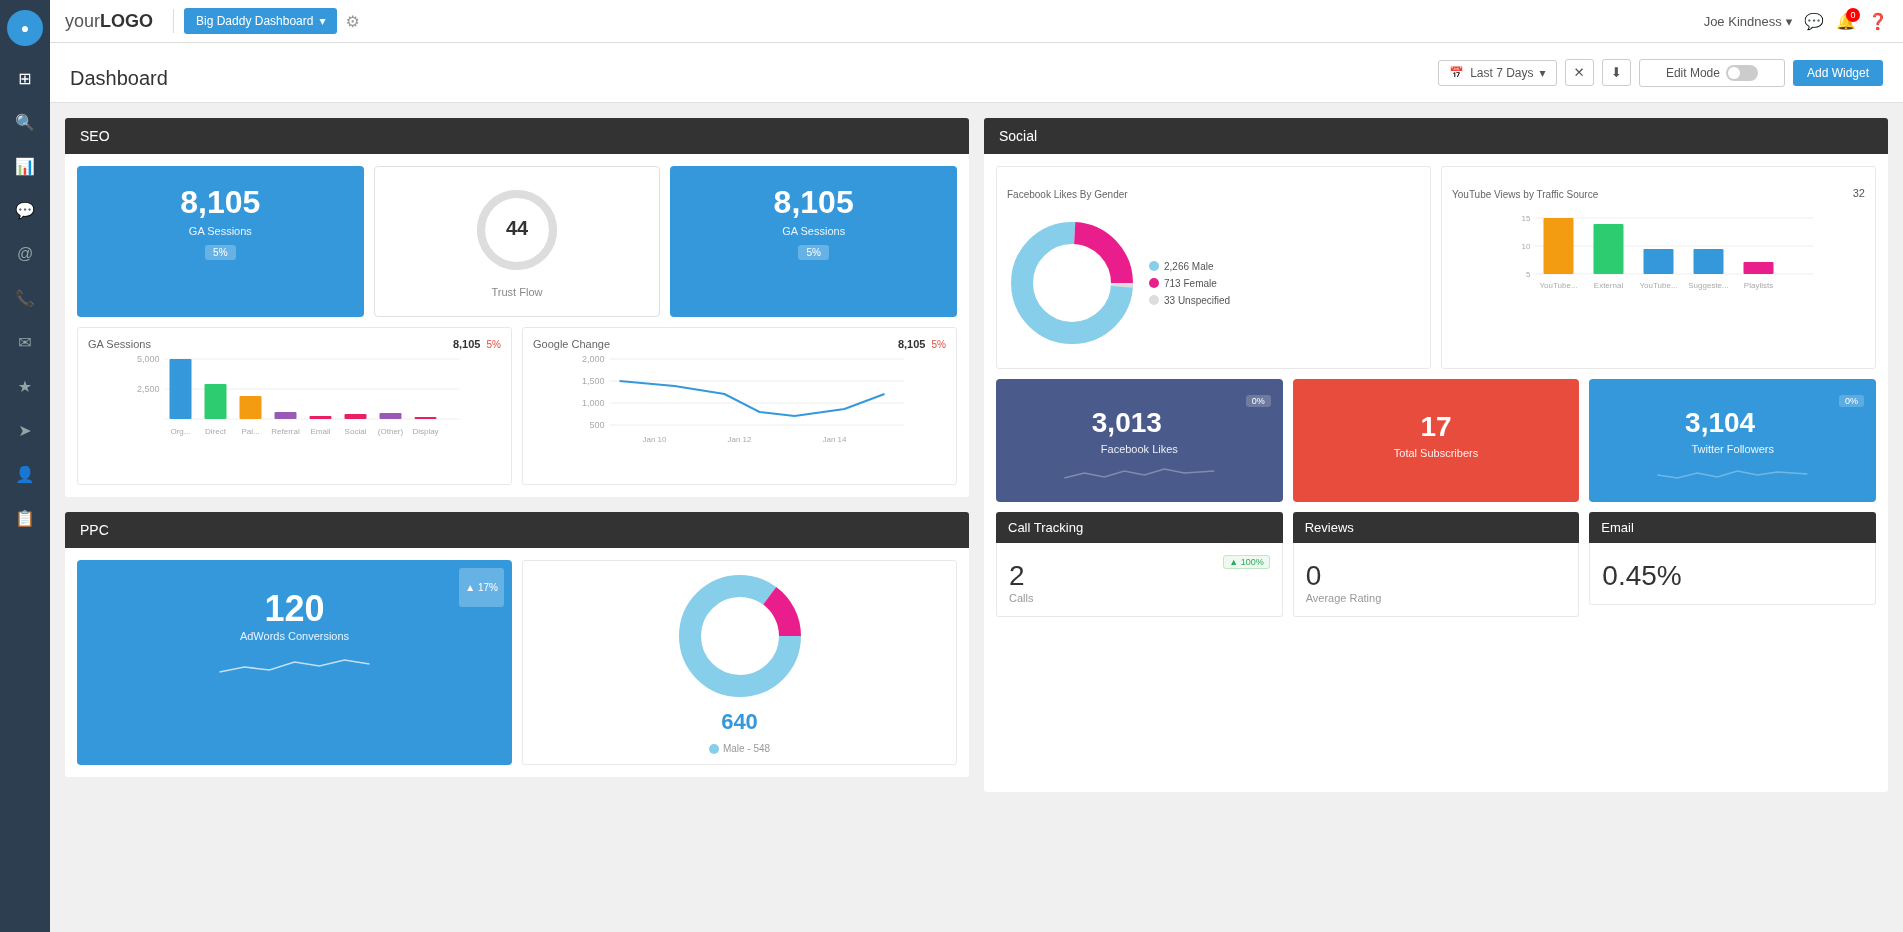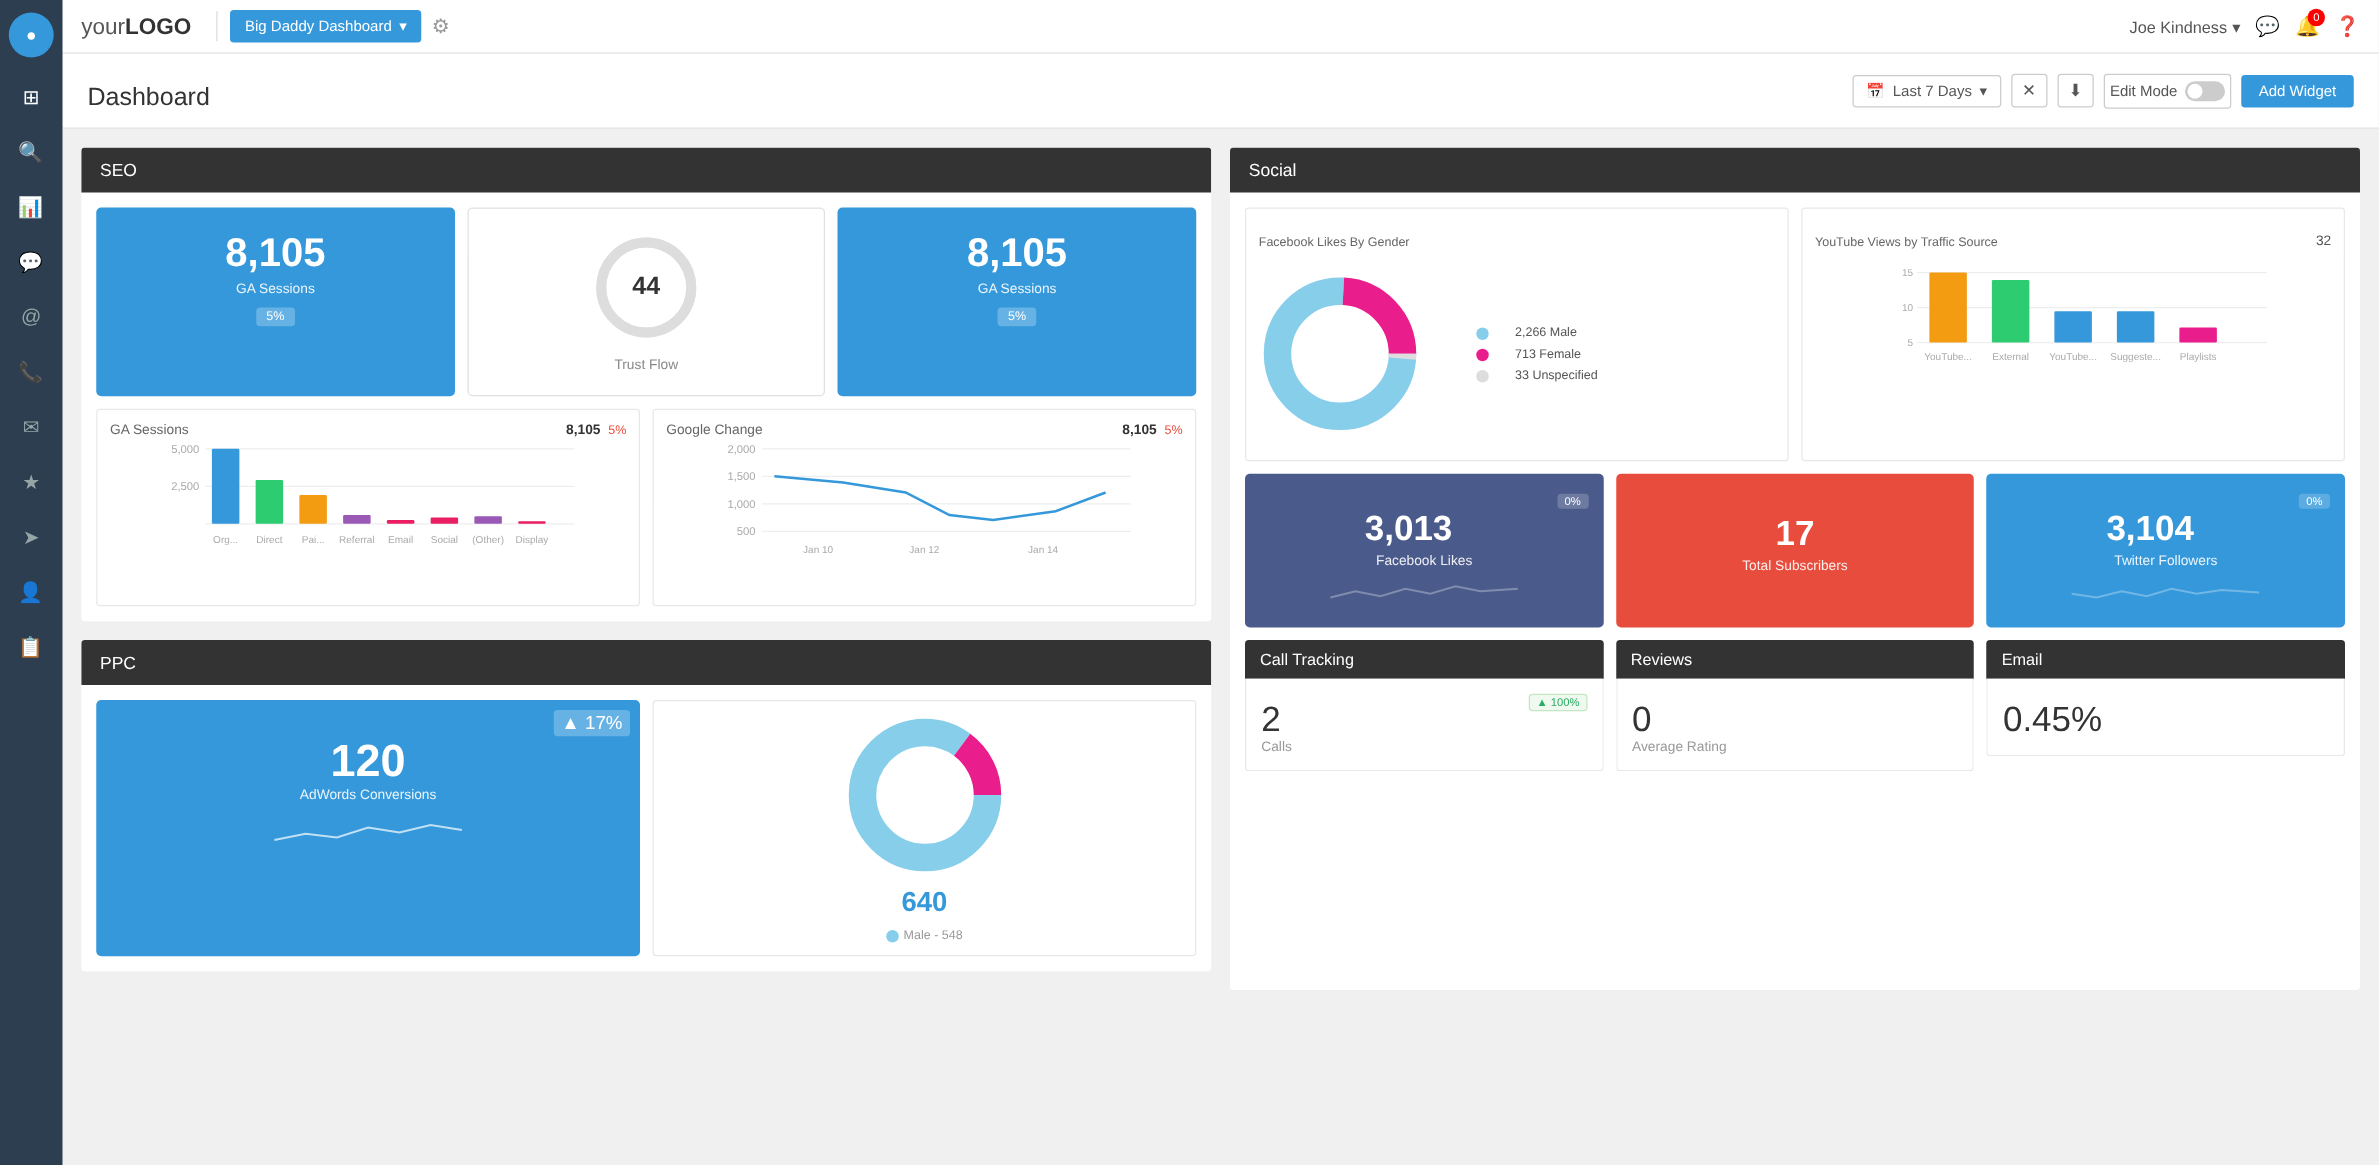--- a/index.html
+++ b/index.html
@@ -26,21 +26,21 @@
     .user-info { display: flex; align-items: center; gap: 4px; color: #555; cursor: pointer; font-size: 13px; }
     .nav-icon { color: #aaa; font-size: 16px; cursor: pointer; position: relative; }
     .badge { position: absolute; top: -4px; right: -4px; background: red; color: white; border-radius: 50%; width: 14px; height: 14px; font-size: 9px; display: flex; align-items: center; justify-content: center; }
 
     
     .page-header { background: white; padding: 12px 20px; display: flex; align-items: center; border-bottom: 1px solid #e0e0e0; flex-shrink: 0; }
     .page-title { font-size: 20px; font-weight: 400; color: #333; flex: 1; margin-top: 12px; }
     .header-actions { display: flex; align-items: center; gap: 8px; }
     .date-btn { border: 1px solid #ccc; background: white; padding: 5px 10px; border-radius: 3px; cursor: pointer; display: flex; align-items: center; gap: 6px; font-size: 12px; color: #555; }
     .icon-btn { border: 1px solid #ccc; background: white; padding: 5px 8px; border-radius: 3px; cursor: pointer; color: #555; }
-    .edit-mode-btn { border: 1px solid #ccc; background: white; padding: 5px 4px; border-radius: 3px; cursor: pointer; display: flex; align-items: center; gap: 6px; font-size: 12px; color: #555; }
+    .edit-mode-btn { border: 1px solid #ccc; background: white; padding: 5px 26px; border-radius: 3px; cursor: pointer; display: flex; align-items: center; gap: 6px; font-size: 12px; color: #555; }
     .toggle { width: 32px; height: 16px; background: #ccc; border-radius: 8px; position: relative; display: inline-block; }
     .toggle:after { content: ''; position: absolute; width: 12px; height: 12px; background: white; border-radius: 50%; top: 2px; left: 2px; }
     .add-widget-btn { background: #3498db; color: white; border: none; padding: 6px 14px; border-radius: 3px; cursor: pointer; font-size: 12px; }
 
     
     .dashboard-content { flex: 1; overflow-y: auto; padding: 15px; display: grid; grid-template-columns: 1fr 1fr; gap: 15px; align-content: start; }
 
     
     .section { background: white; border-radius: 3px; overflow: hidden; }
     .section-header { background: #333; color: white; padding: 10px 15px; font-size: 14px; font-weight: 500; }
@@ -65,21 +65,21 @@
     .chart-title { font-size: 11px; color: #666; margin-bottom: 4px; display: flex; justify-content: space-between; }
     .chart-title-value { color: #333; font-weight: 600; }
     .chart-title-pct { color: #e74c3c; font-size: 10px; }
 
     
     .social-grid { display: grid; grid-template-columns: 1fr 1fr; gap: 10px; }
     .social-chart-card { border: 1px solid #e8e8e8; border-radius: 3px; padding: 10px; }
     .social-chart-title { font-size: 10px; color: #666; margin-bottom: 8px; margin-top: 12px; }
     .donut-container { display: flex; gap: 12px; align-items: center; padding: 10px 0; }
     .legend { display: flex; flex-direction: column; gap: 6px; }
-    .legend-item { display: flex; align-items: flex-end; gap: 21px; font-size: 10px; color: #555; margin-left: 32px; }
+    .legend-item { display: flex; align-items: center; gap: 5px; font-size: 10px; color: #555; }
     .legend-dot { width: 10px; height: 10px; border-radius: 50%; flex-shrink: 0; }
 
     
     .stat-cards-row { display: grid; grid-template-columns: 1fr 1fr 1fr; gap: 10px; margin-top: 10px; }
     .stat-card { border-radius: 4px; padding: 16px 12px; text-align: center; color: white; }
     .stat-card.blue-dark { background: #4a5a8a; }
     .stat-card.red { background: #e74c3c; }
     .stat-card.blue { background: #3498db; }
     .stat-value { font-size: 28px; font-weight: 700; margin-bottom: 4px; }
     .stat-label { font-size: 11px; opacity: 0.9; }
@@ -372,21 +372,21 @@
         </div>
       </div>
     </div>
 
     <div class="section ppc-section">
       <div class="section-header">PPC</div>
       <div class="section-body">
         <div class="ppc-body">
 
           <div class="ppc-metric" style="position:relative;">
-            <span style="position:absolute;top:8px;right:8px;background:rgba(255,255,255,0.25);padding:2px 6px;border-radius:3px;font-size:15px;">▲ 17%</span>
+            <span style="position:absolute;top:8px;right:8px;background:rgba(255,255,255,0.25);padding:14px 6px;border-radius:3px;font-size:10px;">▲ 17%</span>
             <div style="font-size:36px;font-weight:700;color:white;margin-top:12px;">120</div>
             <div style="font-size:11px;color:rgba(255,255,255,0.9);">AdWords Conversions</div>
             <svg width="100%" height="25" viewBox="0 0 150 25" style="margin-top:10px;">
               <polyline points="0,20 25,15 50,18 75,10 100,14 125,8 150,12" fill="none" stroke="white" stroke-width="1.5" opacity="0.7"></polyline>
             </svg>
           </div>
 
           <div class="ppc-chart" style="flex-direction:column;gap:8px;padding:10px;">
             <svg width="130" height="130" viewBox="0 0 130 130">
 

